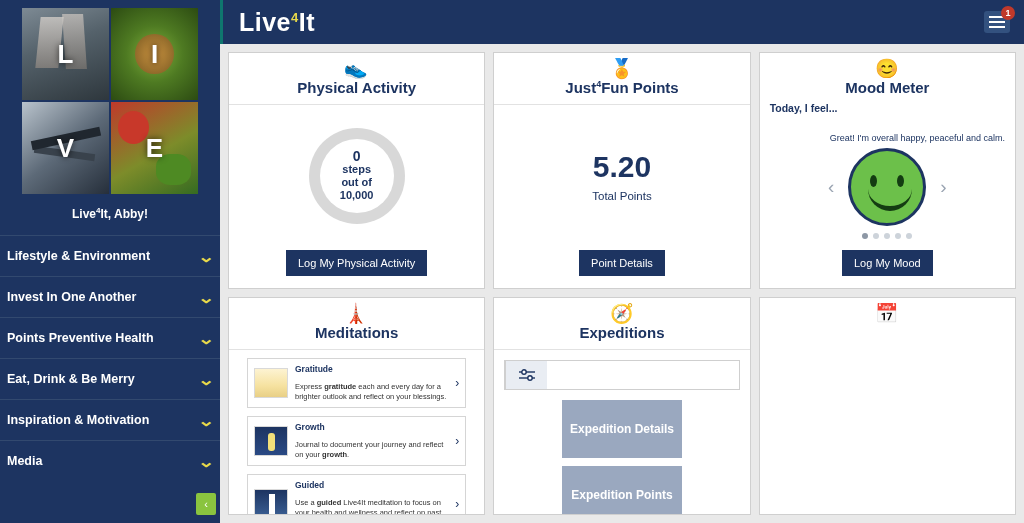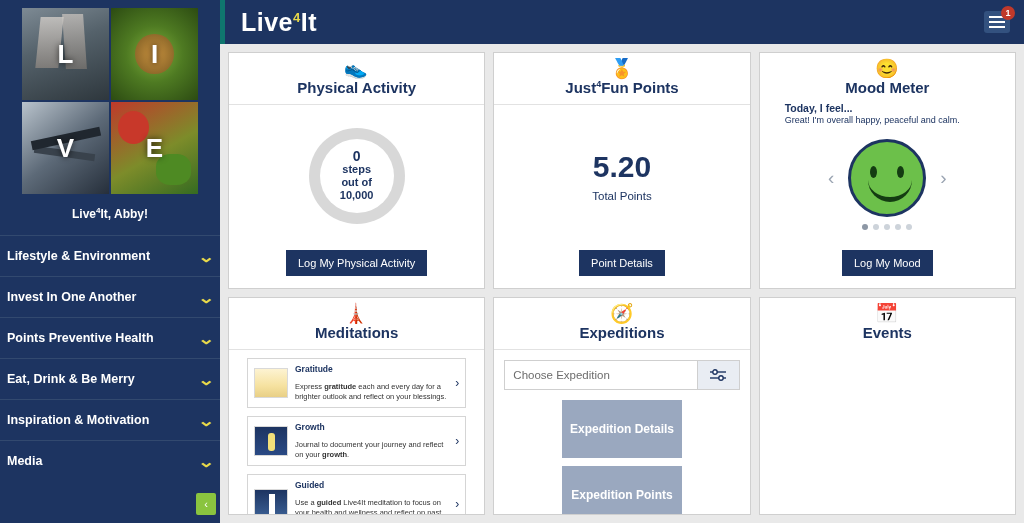--- a/index.html
+++ b/index.html
@@ -83,21 +83,21 @@
     display: flex; align-items: center; justify-content: center;
     font-size: 11px; border-radius: 2px; cursor: pointer;
   }
 
   
   .main { flex: 1; display: flex; flex-direction: column; background: #e9e9e9; }
   .topbar {
     height: 44px; background: #1d3461;
     display: flex; align-items: center; justify-content: space-between;
     padding: 0 14px 0 16px;
-    border-left: 5px solid #0f766e;
+    border-left: 3px solid #0f766e;
   }
   .logo { color: #fff; font-size: 25px; font-weight: bold; letter-spacing: .5px; }
   .logo .sup { font-size: 13px; vertical-align: super; }
   .logo .pin { color: #e8d94a; }
   .hamburger-wrap { position: relative; }
   .hamburger {
     width: 26px; height: 22px; background: #33517f;
     border-radius: 3px; display: flex; flex-direction: column;
     justify-content: center; gap: 3px; align-items: center; cursor: pointer;
   }
@@ -155,23 +155,23 @@
     font-size: 11px; padding: 7px 12px; cursor: pointer;
     font-family: "Liberation Sans", sans-serif;
   }
   .card-foot { padding: 0 10px 12px 10px; display: flex; justify-content: center; }
 
   .points-value { font-size: 30px; font-weight: bold; color: #1d3461; }
   .points-label { font-size: 11.5px; color: #1d3461; margin-top: 6px; }
 
   
   .mood-head { padding: 6px 8px 6px 8px; text-align: center; }
-  .mood-text-wrap { padding: 0 25px; align-self: stretch; }
+  .mood-text-wrap { padding: 0 10px; align-self: stretch; }
   .mood-today { font-size: 10.5px; font-weight: bold; color: #1d3461; }
-  .mood-desc { font-size: 9px; color: #1d3461; margin-top: 1px; }
+  .mood-desc { font-size: 9px; color: #1d3461; margin-top: 19px; text-align: right; }
   .mood-row { display: flex; align-items: center; justify-content: center;
     gap: 14px; margin-top: 4px; }
   .arrow { color: #9aa4b2; font-size: 19px; cursor: pointer; }
   .smiley {
     width: 78px; height: 78px; border-radius: 50%;
     background: #6cc04a; border: 3px solid #1d3461;
     position: relative;
   }
   .smiley .eye {
     position: absolute; top: 24px; width: 7px; height: 12px;
@@ -412,41 +412,39 @@
         </div>
       </div>
 
       <div class="card">
         <div class="card-head">
           <div class="card-icon">🧭</div>
           <div class="card-title">Expeditions</div>
         </div>
         <div class="card-body" style="justify-content:flex-start;padding-top:10px;">
           <div class="exp-select">
-            <div class="exp-select-text">Choose Expedition</div>
             <div class="exp-select-btn">
               <svg width="18" height="12" viewBox="0 0 18 12">
                 <line x1="1" y1="3" x2="17" y2="3" stroke="#1d3461" stroke-width="1.4"></line>
                 <line x1="1" y1="9" x2="17" y2="9" stroke="#1d3461" stroke-width="1.4"></line>
                 <circle cx="6" cy="3" r="2.2" fill="#fff" stroke="#1d3461" stroke-width="1.4"></circle>
                 <circle cx="12" cy="9" r="2.2" fill="#fff" stroke="#1d3461" stroke-width="1.4"></circle>
               </svg>
             </div>
           </div>
           <div class="exp-buttons">
             <button class="exp-btn">Expedition Details</button>
             <button class="exp-btn">Expedition Points</button>
             <button class="exp-btn">Expedition Rankings</button>
           </div>
         </div>
       </div>
 
       <div class="card">
         <div class="card-head" style="border-bottom:none;">
           <div class="card-icon">📅</div>
-          <div class="card-title">Events</div>
         </div>
         <div class="events-body"></div>
       </div>
 
     </div>
   </div>
 </div>
 
 </body></html>

